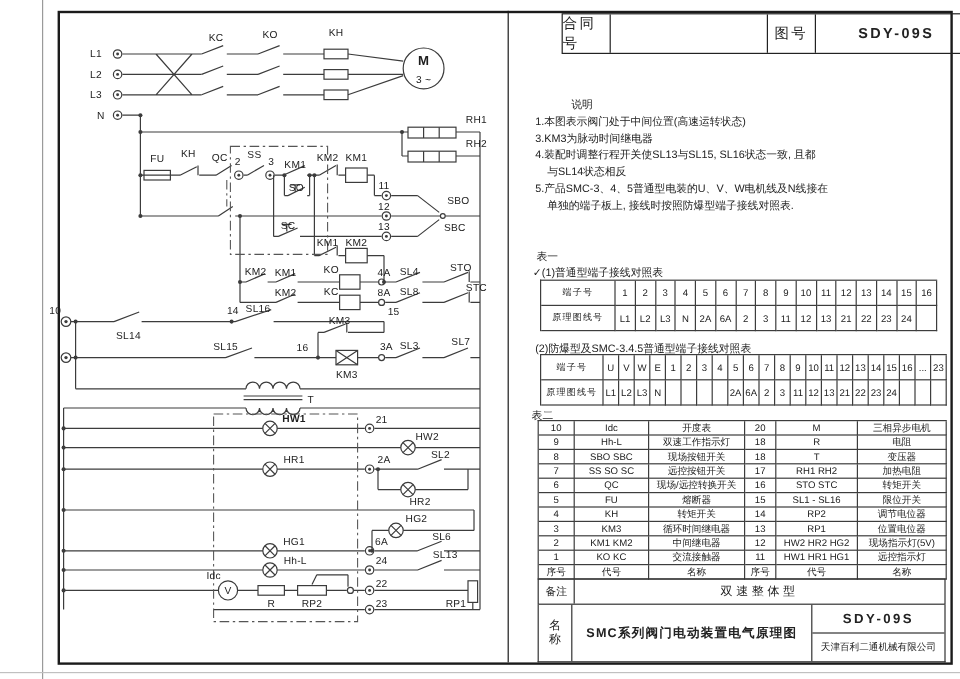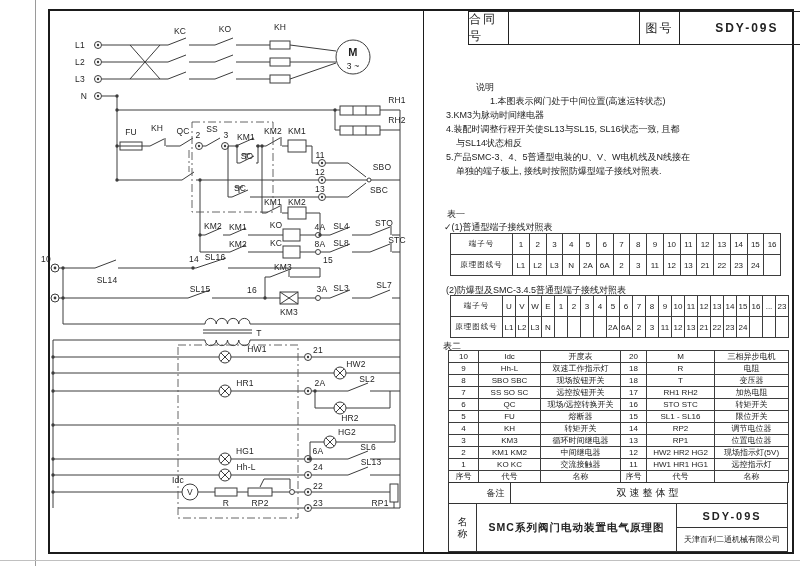--- a/index.html
+++ b/index.html
@@ -26,21 +26,21 @@
   .cap{position:absolute;font-size:9px;white-space:nowrap;}
   
   .grid{position:absolute;border-left:1px solid #3d3d3d;border-top:1px solid #3d3d3d;box-sizing:border-box;}
   .grow{display:flex;}
   .gcell{border-right:1px solid #3d3d3d;border-bottom:1px solid #3d3d3d;box-sizing:border-box;
          display:flex;align-items:center;justify-content:center;font-size:8px;overflow:hidden;
          white-space:nowrap;}
   .gcell.lbl{font-size:7.5px;letter-spacing:1px;}
   
   #remarks{position:absolute;left:448px;top:482px;width:340px;height:22px;display:flex;
-           border:1px solid #333;box-sizing:border-box;padding-left:32px;}
+           border:1px solid #333;box-sizing:border-box;}
   #remarks .rc{box-sizing:border-box;display:flex;align-items:center;justify-content:center;}
   #remark-label{width:30px;border-right:1px solid #333;font-size:9px;}
   #remark-value{flex:1;font-size:10px;letter-spacing:3px;}
   #nameblock{position:absolute;left:448px;top:504px;width:340px;height:48px;display:flex;
              border:1px solid #333;border-top:none;box-sizing:border-box;}
   .nc{box-sizing:border-box;display:flex;align-items:center;justify-content:center;}
   #name-label{width:28px;border-right:1px solid #333;font-size:10px;line-height:1.15;}
   #name-label span{display:block;width:11px;word-break:break-all;text-align:center;}
   #name-value{width:200px;border-right:1px solid #333;font-size:10.5px;font-weight:bold;letter-spacing:1px;}
   #name-right{width:110px;display:flex;flex-direction:column;}
@@ -263,28 +263,28 @@
       <span class="lab" style="left: 276px; top: 243px;">KC</span>
       <span class="lab" style="left: 320px; top: 244px;">8A</span>
       <span class="lab" style="left: 341px; top: 243px;">SL8</span>
       <span class="lab" style="left: 384px; top: 240px; margin-left: 13px;">STC</span>
       <span class="lab" style="left: 46px; top: 259px;">10</span>
       <span class="lab" style="left: 107px; top: 280px;">SL14</span>
       <span class="lab" style="left: 194px; top: 259px;">14</span>
       <span class="lab" style="left: 215px; top: 257px;">SL16</span>
       <span class="lab" style="left: 328px; top: 260px;">15</span>
       <span class="lab" style="left: 283px; top: 267px;">KM3</span>
-      <span class="lab" style="left: 200px; top: 289px;">SL15</span>
+      <span class="lab" style="left: 188px; top: 289px;">SL15</span>
       <span class="lab" style="left: 252px; top: 290px;">16</span>
       <span class="lab" style="left: 289px; top: 312px;">KM3</span>
       <span class="lab" style="left: 322px; top: 289px;">3A</span>
       <span class="lab" style="left: 341px; top: 288px;">SL3</span>
       <span class="lab" style="left: 384px; top: 285px;">SL7</span>
       <span class="lab" style="left: 259px; top: 333px;">T</span>
-      <span class="lab" style="left: 257px; top: 349px;">HW1</span>
+      <span class="lab" style="left: 245px; top: 349px; font-weight: bold;">HW1</span>
       <span class="lab" style="left: 318px; top: 350px;">21</span>
       <span class="lab" style="left: 356px; top: 364px;">HW2</span>
       <span class="lab" style="left: 245px; top: 383px;">HR1</span>
       <span class="lab" style="left: 320px; top: 383px;">2A</span>
       <span class="lab" style="left: 367px; top: 379px;">SL2</span>
       <span class="lab" style="left: 350px; top: 418px;">HR2</span>
       <span class="lab" style="left: 347px; top: 432px;">HG2</span>
       <span class="lab" style="left: 245px; top: 451px;">HG1</span>
       <span class="lab" style="left: 318px; top: 451px;">6A</span>
       <span class="lab" style="left: 368px; top: 447px;">SL6</span>
@@ -302,21 +302,21 @@
 
   <div id="titleblock">
     <div class="tc" style="width:40px">合同号</div>
     <div class="tc" style="width:132px"></div>
     <div class="tc" style="width:40px">图号</div>
     <div class="tc dwgno" style="width:135px">SDY-09S</div>
   </div>
 
   <div id="notes">
       <div style="padding-left: 30px;">说明</div>
-      <div style="padding-left: 0px; margin-left: 44px;">1.本图表示阀门处于中间位置(高速运转状态)</div>
+      <div style="padding-left: 0px;">1.本图表示阀门处于中间位置(高速运转状态)</div>
       <div style="padding-left: 0px;">3.KM3为脉动时间继电器</div>
       <div style="padding-left: 0px;">4.装配时调整行程开关使SL13与SL15, SL16状态一致, 且都</div>
       <div style="padding-left: 10px;">与SL14状态相反</div>
       <div style="padding-left: 0px;">5.产品SMC-3、4、5普通型电装的U、V、W电机线及N线接在</div>
       <div style="padding-left: 10px;">单独的端子板上, 接线时按照防爆型端子接线对照表.</div>
     </div>
 
   <div class="cap" style="left:447px;top:208px">表一</div>
   <div class="cap" style="left:444px;top:221px">✓(1)普通型端子接线对照表</div>
   <div id="t1" class="grid" style="left: 450px; top: 233px;">

